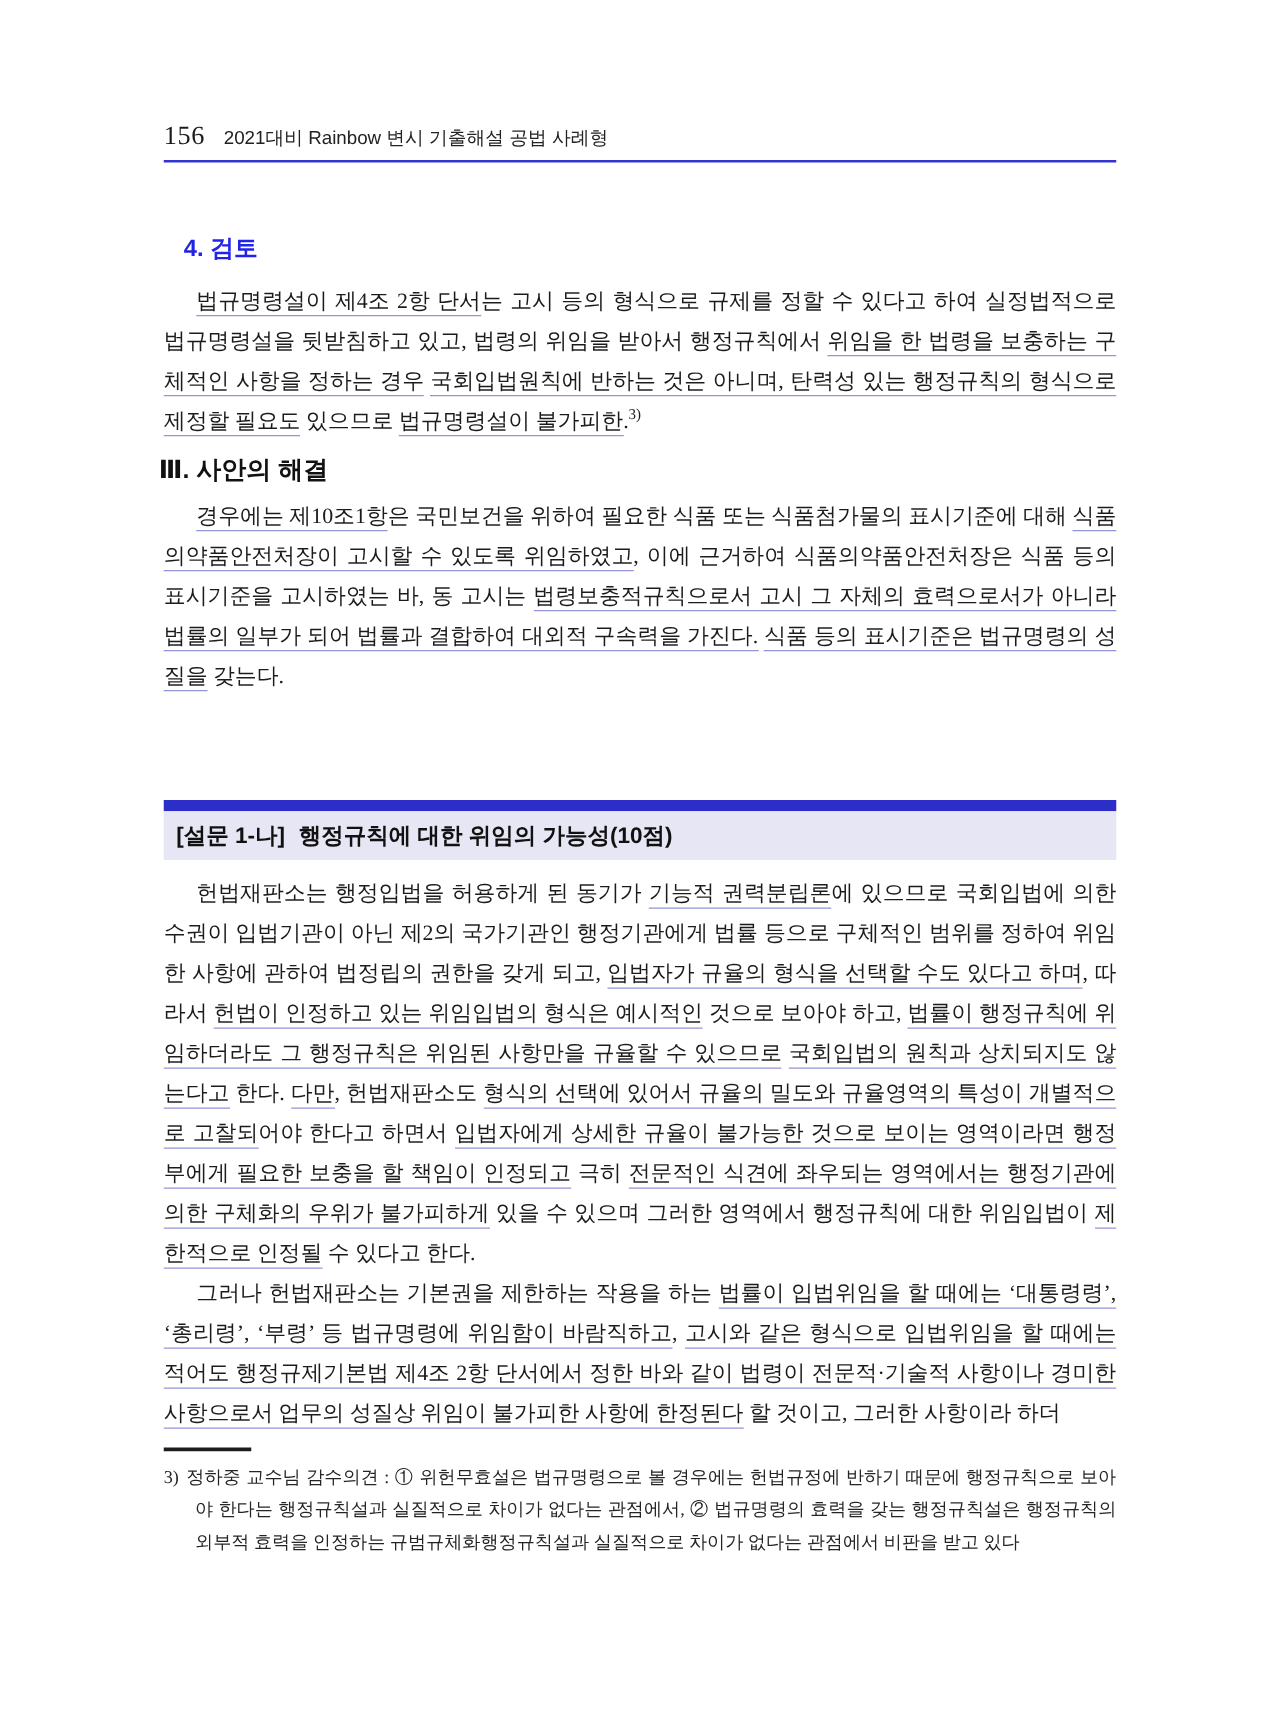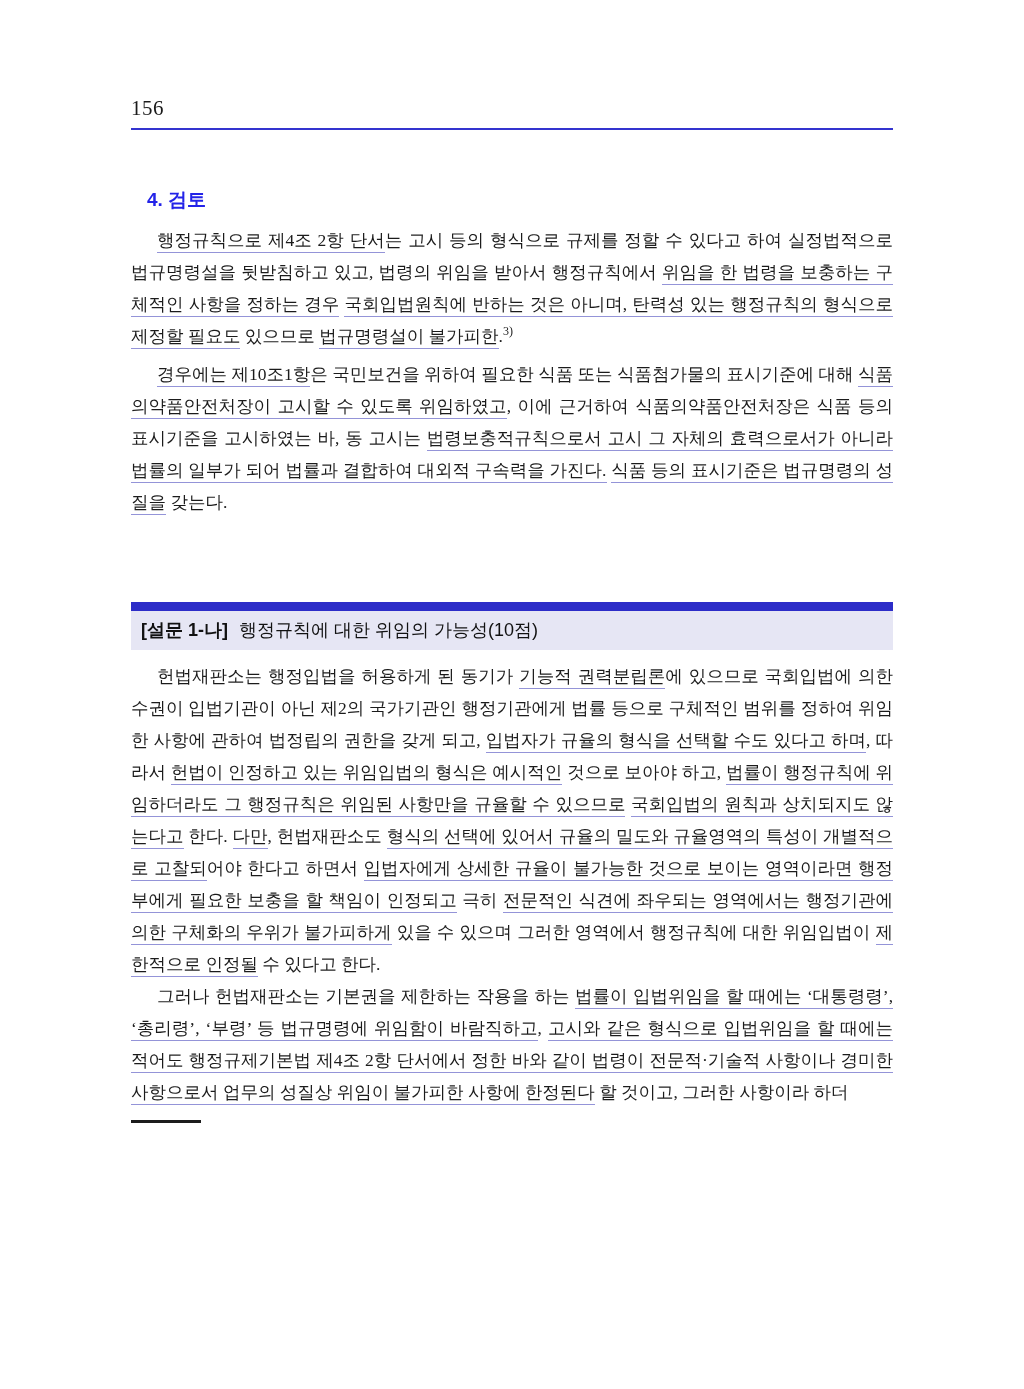--- a/index.html
+++ b/index.html
@@ -46,53 +46,56 @@
   sup{font-size:12px;line-height:0;vertical-align:super;}
   
   .banner{margin-top:84px;}
   .banner-bar{height:9px;background:var(--banner_bar);}
   .banner-body{
     background:var(--banner_bg);padding:8px 12px 9px 10px;
     font-family:"Liberation Sans","DejaVu Sans",sans-serif;font-size:18px;color:#111;
     line-height:22px;
   }
   .banner-tag{font-weight:700;text-align:right;}
-  .banner-title{font-weight:400;margin-left:6px;margin-top:44px;}
+  .banner-title{font-weight:700;margin-left:6px;margin-top:44px;}
   
   .footnote{margin-top:12px;}
   .fn-rule{width:70px;border-top:3px solid #1c1c1c;margin:0 0 8px 0;}
   .fn-text{
     font-size:14.5px;line-height:26px;margin:0;text-align:justify;
     padding-left:25px;text-indent:-25px;color:#242424;
   }
   .fn-marker{margin-right:6px;}
 </style>
 </head>
 <body>
 
 <div class="page">
 
   <header class="running-head">
     <span class="page-num">156</span>
+    <span class="head-title">2021대비 Rainbow 변시 기출해설 공법 사례형</span>
   </header>
   <hr class="head-rule">
 
   <h3 class="h-blue">4. 검토</h3>
-  <p class="body-par"><span class="u">행정규칙으로 제4조 2항 단서</span><span>는 고시 등의 형식으로 규제를 정할 수 있다고 하여 실정법적으로 법규명령설을 뒷받침하고 있고, 법령의 위임을 받아서 행정규칙에서 </span><span class="u">위임을 한 법령을 보충하는 구체적인 사항을 정하는 경우</span><span> </span><span class="u">국회입법원칙에 반하는 것은 아니며, 탄력성 있는 행정규칙의 형식으로 제정할 필요도</span><span> 있으므로 </span><span class="u">법규명령설이 불가피한</span><span>.</span><sup>3)</sup></p>
+  <p class="body-par"><span class="u">법규명령설이 제4조 2항 단서</span><span>는 고시 등의 형식으로 규제를 정할 수 있다고 하여 실정법적으로 법규명령설을 뒷받침하고 있고, 법령의 위임을 받아서 행정규칙에서 </span><span class="u">위임을 한 법령을 보충하는 구체적인 사항을 정하는 경우</span><span> </span><span class="u">국회입법원칙에 반하는 것은 아니며, 탄력성 있는 행정규칙의 형식으로 제정할 필요도</span><span> 있으므로 </span><span class="u">법규명령설이 불가피한</span><span>.</span><sup>3)</sup></p>
 
+  <h2 class="h-black h-resolution">Ⅲ. 사안의 해결</h2>
   <p class="body-par tight"><span class="u">경우에는 제10조1항</span><span>은 국민보건을 위하여 필요한 식품 또는 식품첨가물의 표시기준에 대해 </span><span class="u">식품의약품안전처장이 고시할 수 있도록 위임하였고</span><span>, 이에 근거하여 식품의약품안전처장은 식품 등의 표시기준을 고시하였는 바, 동 고시는 </span><span class="u">법령보충적규칙으로서 고시 그 자체의 효력으로서가 아니라 법률의 일부가 되어 법률과 결합하여 대외적 구속력을 가진다.</span><span> </span><span class="u">식품 등의 표시기준은 법규명령의 성질을</span><span> 갖는다.</span></p>
 
   <div class="banner">
     <div class="banner-bar"></div>
     <div class="banner-body">
       <span class="banner-tag">[설문 1-나]</span>
       <span class="banner-title">행정규칙에 대한 위임의 가능성(10점)</span>
     </div>
   </div>
 
   <p class="body-par"><span>헌법재판소는 행정입법을 허용하게 된 동기가 </span><span class="u">기능적 권력분립론</span><span>에 있으므로 국회입법에 의한 수권이 입법기관이 아닌 제2의 국가기관인 행정기관에게 법률 등으로 구체적인 범위를 정하여 위임한 사항에 관하여 법정립의 권한을 갖게 되고, </span><span class="u">입법자가 규율의 형식을 선택할 수도 있다고 하며</span><span>, 따라서 </span><span class="u">헌법이 인정하고 있는 위임입법의 형식은 예시적인</span><span> 것으로 보아야 하고, </span><span class="u">법률이 행정규칙에 위임하더라도 그 행정규칙은 위임된 사항만을 규율할 수 있으므로</span><span> </span><span class="u">국회입법의 원칙과 상치되지도 않는다고</span><span> 한다. </span><span class="u">다만</span><span>, 헌법재판소도 </span><span class="u">형식의 선택에 있어서 규율의 밀도와 규율영역의 특성이 개별적으로 고찰되</span><span>어야 한다고 하면서 </span><span class="u">입법자에게 상세한 규율이 불가능한 것으로 보이는 영역이라면 행정부에게 필요한 보충을 할 책임이 인정되고</span><span> 극히 </span><span class="u">전문적인 식견에 좌우되는 영역에서는 행정기관에 의한 구체화의 우위가 불가피하게</span><span> 있을 수 있으며 그러한 영역에서 행정규칙에 대한 위임입법이 </span><span class="u">제한적으로 인정될</span><span> 수 있다고 한다.</span></p>
   <p class="body-par cont"><span>그러나 헌법재판소는 기본권을 제한하는 작용을 하는 </span><span class="u">법률이 입법위임을 할 때에는 ‘대통령령’, ‘총리령’, ‘부령’ 등 법규명령에 위임함이 바람직하고</span><span>, </span><span class="u">고시와 같은 형식으로 입법위임을 할 때에는 적어도 행정규제기본법 제4조 2항 단서에서 정한 바와 같이 법령이 전문적·기술적 사항이나 경미한 사항으로서 업무의 성질상 위임이 불가피한 사항에 한정된다</span><span> 할 것이고, 그러한 사항이라 하더</span></p>
 
   <div class="footnote">
     <div class="fn-rule"></div>
+    <p class="fn-text"><span class="fn-marker">3)</span><span>정하중 교수님 감수의견 : ① 위헌무효설은 법규명령으로 볼 경우에는 헌법규정에 반하기 때문에 행정규칙으로 보아야 한다는 행정규칙설과 실질적으로 차이가 없다는 관점에서, ② 법규명령의 효력을 갖는 행정규칙설은 행정규칙의 외부적 효력을 인정하는 규범규체화행정규칙설과 실질적으로 차이가 없다는 관점에서 비판을 받고 있다</span></p>
   </div>
 
 </div>
 
 </body></html>

